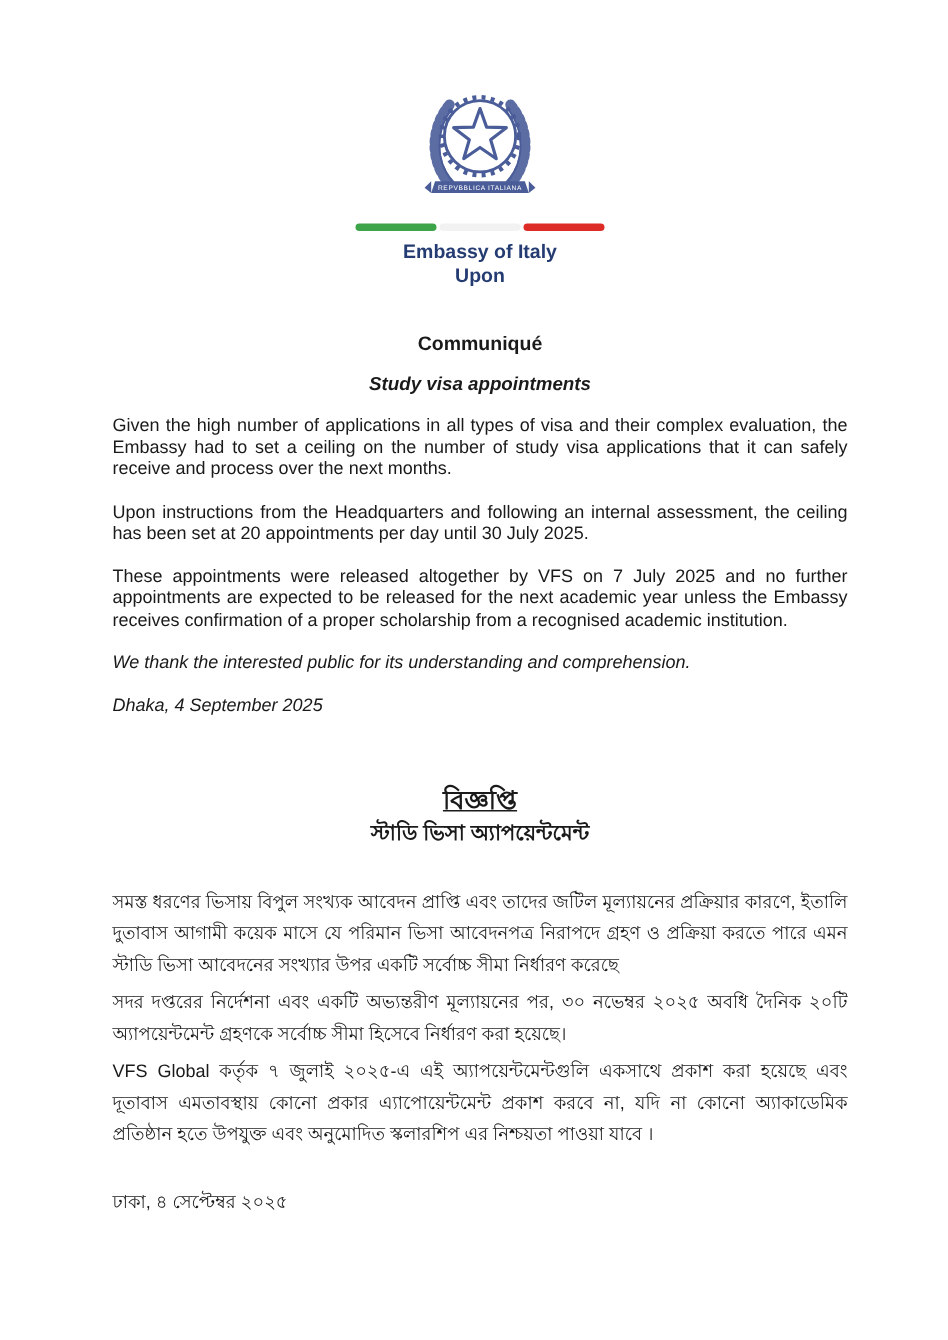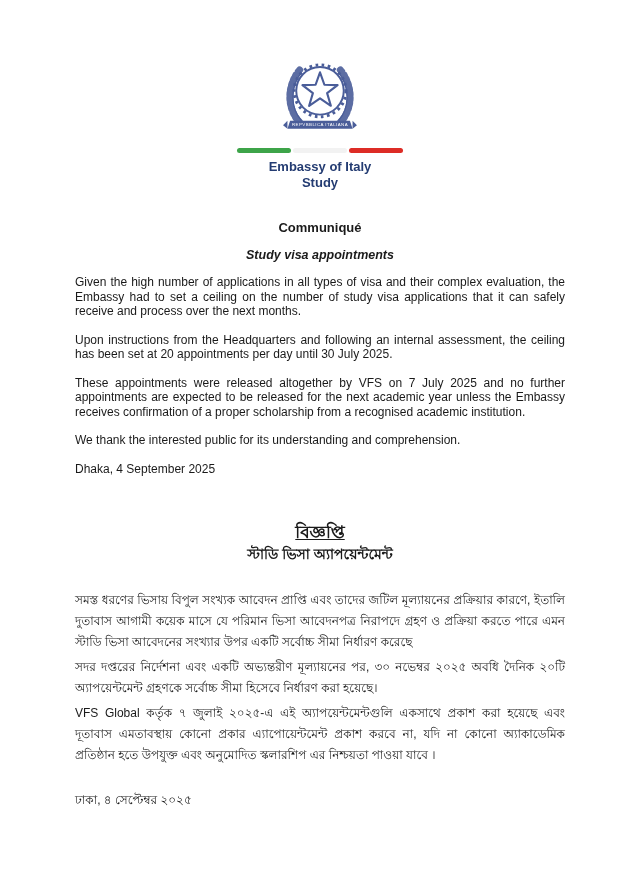--- a/index.html
+++ b/index.html
@@ -40,21 +40,21 @@
   }
   .section-subtitle {
     text-align: center; font-weight: bold; font-size: 12.5px;
     margin-top: 13px; margin-bottom: 13px; font-style: italic;
   }
   .en-body p {
     font-size: 12px; line-height: 14.5px;
     text-align: justify;
     margin-bottom: 14px;
   }
-  .en-body p.no-justify { text-align: left; }
+  .en-body p.no-justify { text-align: left; font-style: italic; }
   .en-dateline { font-size: 12px; margin-top: 0; }
 
   
   .bn { font-family: "Liberation Sans", "DejaVu Sans", sans-serif; }
   .bn-title {
     text-align: center; font-weight: bold; font-size: 17px;
     text-decoration: underline;
     margin-top: 47px; line-height: 20px;
   }
   .bn-subtitle {
@@ -95,21 +95,21 @@
         </svg>
       </span>
 
       <div class="flag-bar">
         <div class="flag-seg" style="background:#3da449"></div>
         <div class="flag-seg" style="background:#f2f2f2"></div>
         <div class="flag-seg" style="background:#dd2c26"></div>
       </div>
 
       <div class="org-name">Embassy of Italy</div>
-      <div class="org-city">Study</div>
+      <div class="org-city">Upon</div>
     </div>
 
     <div class="en-section">
       <div class="section-title">Communiqué</div>
       <div class="section-subtitle">Study visa appointments</div>
 
       <div class="en-body">
         <p>Given the high number of applications in all types of visa and their complex evaluation, the Embassy had to set a ceiling on the number of study visa applications that it can safely receive and process over the next months.</p>
         <p>Upon instructions from the Headquarters and following an internal assessment, the ceiling has been set at 20 appointments per day until 30 July 2025.</p>
         <p>These appointments were released altogether by VFS on 7 July 2025 and no further appointments are expected to be released for the next academic year unless the Embassy receives confirmation of a proper scholarship from a recognised academic institution.</p>

